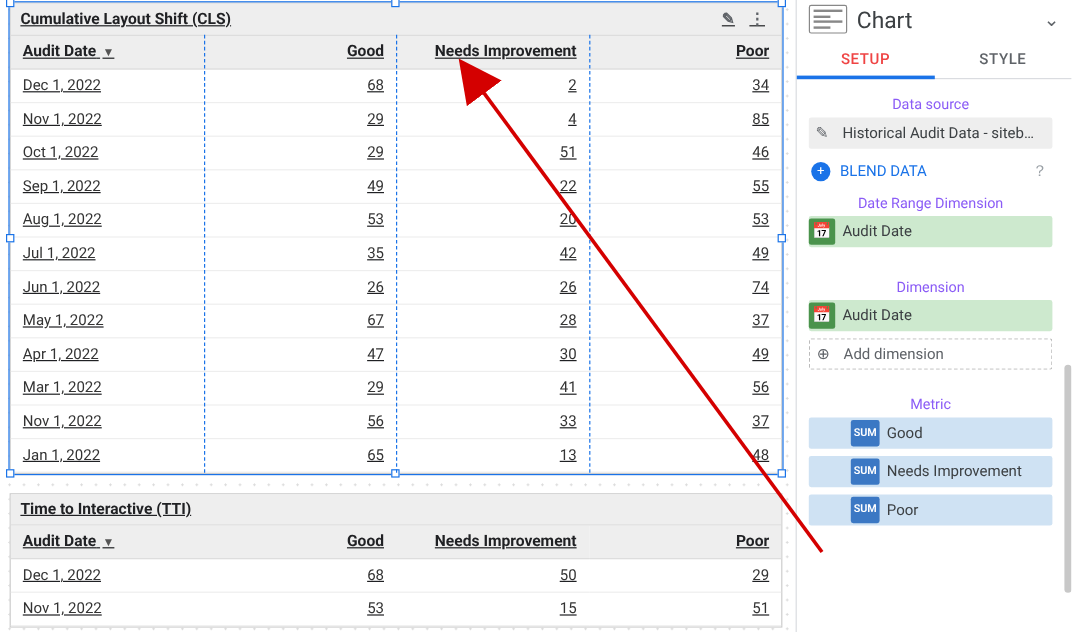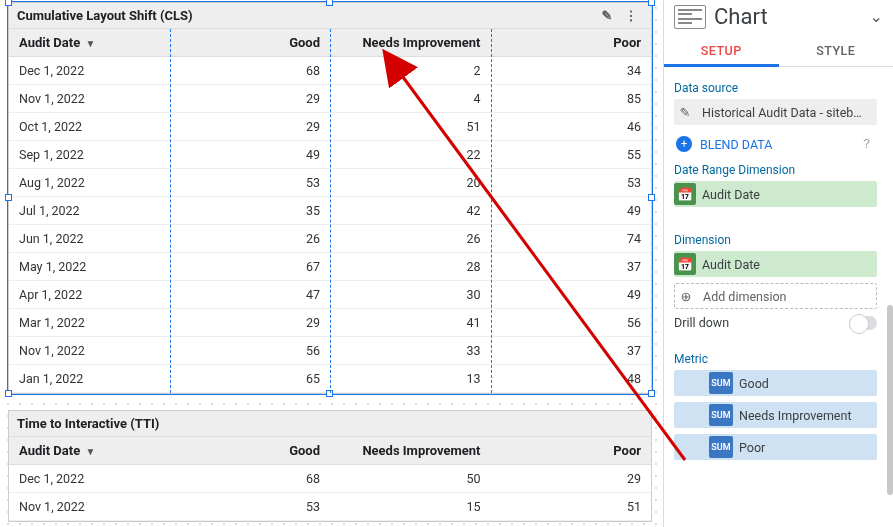--- a/index.html
+++ b/index.html
@@ -20,20 +20,21 @@
     background-image: radial-gradient(circle, #dcdcdc 1px, transparent 1px);
     background-size: 12px 12px;
     background-position: 2px 2px;
     padding: 0;
   }
   .report-box {
     background: #fff;
     border: 1px solid #ccc;
     margin: 0 8px 16px 8px;
     position: relative;
+    text-decoration: underline;
   }
   .report-box.selected {
     outline: 1px solid #1a73e8;
   }
   .sel-handle {
     position: absolute;
     width: 7px; height: 7px;
     background: #fff;
     border: 1px solid #1a73e8;
   }
@@ -112,21 +113,21 @@
     width: 32px; height: 24px;
     border: 1px solid #888;
     border-radius: 2px;
     display: flex; flex-direction: column;
     justify-content: space-around;
     padding: 2px 3px;
     margin-right: 8px;
   }
   .ct-icon .line { height: 2px; background: #888; }
   .ct-icon .line.short { width: 60%; }
-  .panel-head .title { font-size: 22px; flex:1; }
+  .panel-head .title { font-size: 19px; flex:1; }
   .panel-head .chev { color:#5f6368; font-size:16px; }
   .tabs {
     display: flex;
     border-bottom: 1px solid #dadce0;
     margin-bottom: 8px;
   }
   .tabs .tab {
     flex: 1;
     text-align: center;
     padding: 8px 0 6px 0;
@@ -155,22 +156,23 @@
   }
   .scrollbar {
     position:absolute;
     right:0; top:230px;
     width:6px; height:190px;
     background:#c8c8c8;
     border-radius:3px;
   }
   .section-label {
     font-size: 12px;
-    color: #0369a1;
+    color: #8b5cf6;
     margin: 6px 0 4px 0;
+    text-align: center;
   }
   .chip {
     display: flex;
     align-items: center;
     height: 26px;
     border-radius: 2px;
     margin-bottom: 6px;
     padding: 0 4px 0 0;
     font-size: 12.5px;
   }
@@ -427,24 +429,20 @@
       <div class="section-label">Dimension</div>
       <div class="chip chip-dim">
         <span class="chip-ic">📅</span>
         <span>Audit Date</span>
       </div>
       <div class="chip chip-add">
         <span class="chip-ic">⊕</span>
         <span>Add dimension</span>
       </div>
 
-      <div class="row-split">
-        <span>Drill down</span>
-        <div class="toggle"></div>
-      </div>
 
       <div style="height:10px"></div>
       <div class="section-label">Metric</div>
       <div id="metric-list">
           <div class="chip chip-metric">
             <span class="chip-ic">SUM</span>
             <span>Good</span>
           </div>
           <div class="chip chip-metric">
             <span class="chip-ic">SUM</span>

